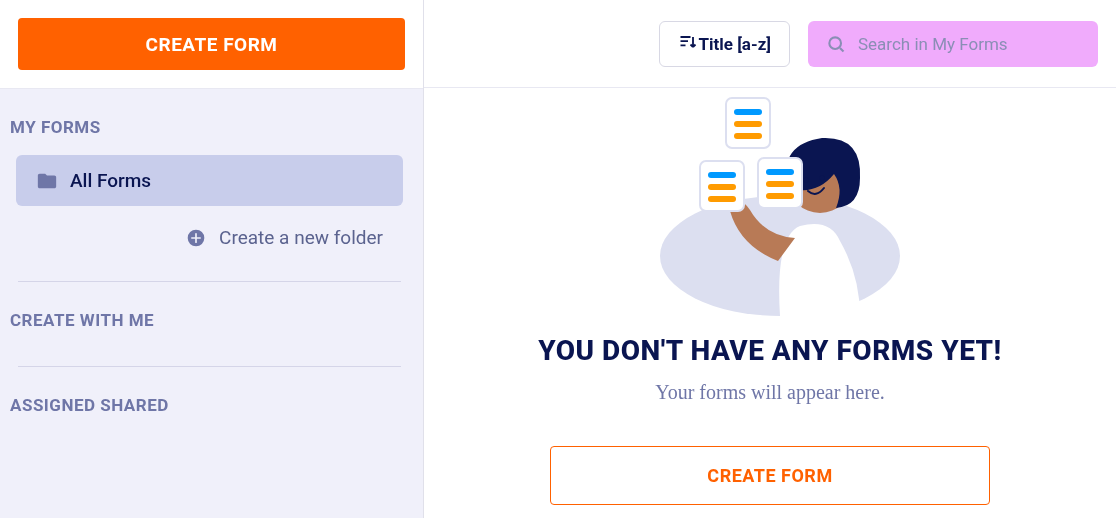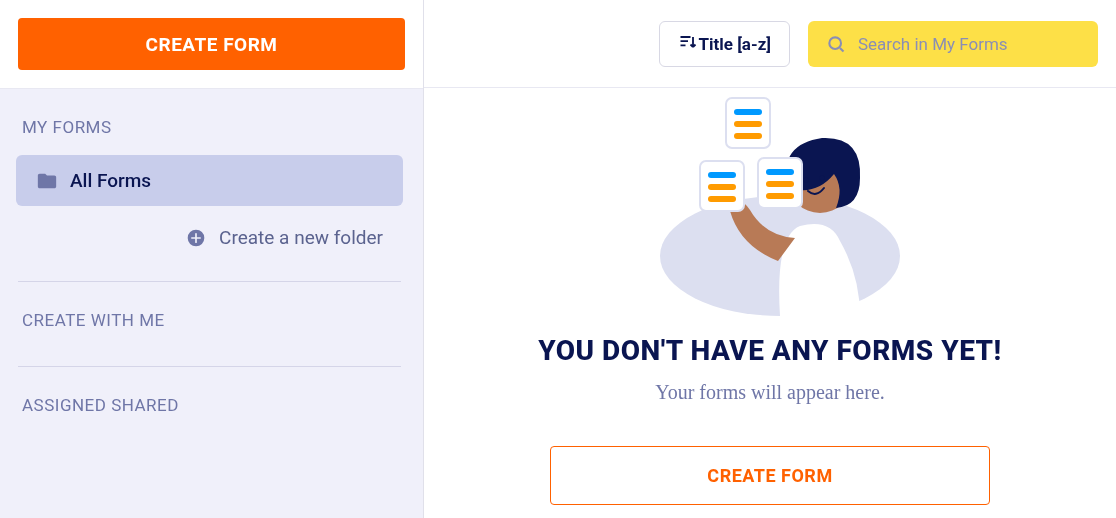--- a/index.html
+++ b/index.html
@@ -55,24 +55,24 @@
       width: 8px;
     }
     .sidebar-scroll::-webkit-scrollbar-track {
       background: #f0f0fa;
     }
     .sidebar-scroll::-webkit-scrollbar-thumb {
       background: #b2b2c7;
       border-radius: 4px;
     }
     .section-header {
-      padding: 28px 22px 18px 22px;
+      padding: 28px 22px 18px 10px;
       color: #6f76a7;
       font-size: 17px;
-      font-weight: 400;
+      font-weight: 700;
       letter-spacing: 0.5px;
     }
     .section-divider {
       border: none;
       border-top: 1px solid #d5d5e8;
       margin: 18px 18px 0 18px;
     }
     .nav-item {
       display: flex;
       align-items: center;
@@ -129,21 +129,21 @@
       font-size: 17px;
       font-weight: 700;
       color: #0a1551;
       cursor: pointer;
       height: 46px;
     }
     .search-box {
       display: flex;
       align-items: center;
       gap: 12px;
-      background: #fde047;
+      background: #f0abfc;
       border-radius: 6px;
       padding: 0 18px;
       height: 46px;
       min-width: 244px;
     }
     .search-box .icon {
       color: #8a8eb5;
       display:flex;
       align-items:center;
     }

